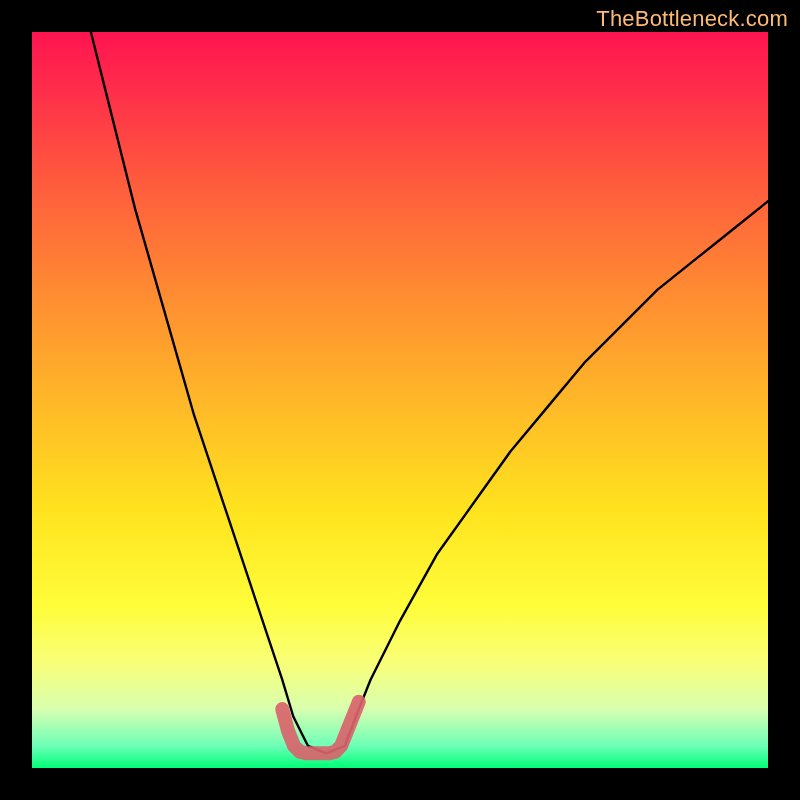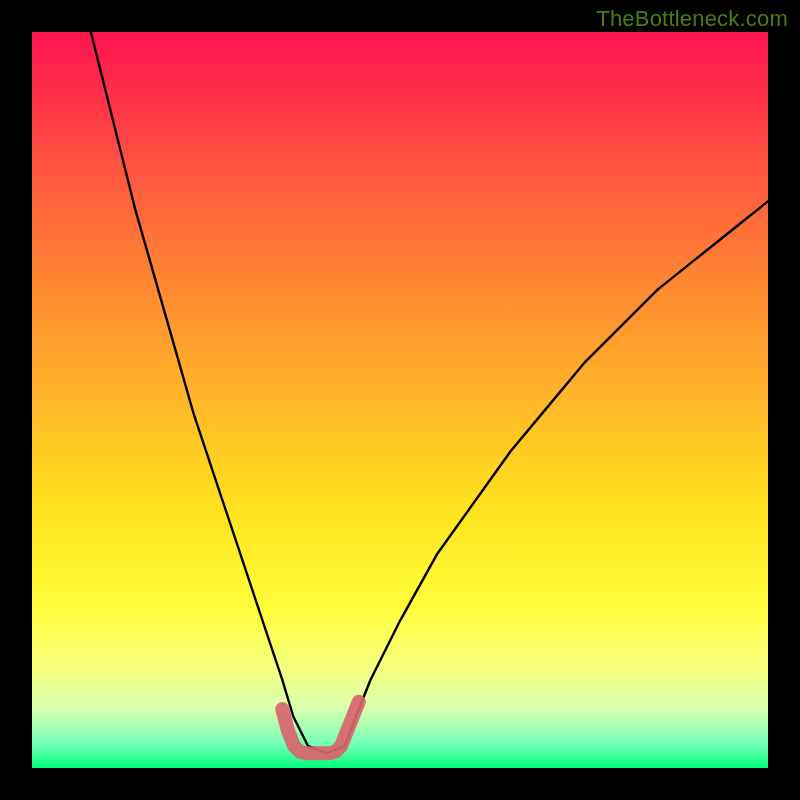--- a/index.html
+++ b/index.html
@@ -38,21 +38,21 @@
       #f7ff7a 86%,
       #d8ffb0 92%,
       #6dffb8 97%,
       #00ff77 100%
     );
   }
   .watermark {
     position: absolute;
     top: 6px;
     right: 12px;
-    color: #4d7c0f;
+    color: #fdba74;
     font-size: 22px;
     letter-spacing: 0.2px;
     user-select: none;
   }
   svg.overlay {
     position: absolute;
     left: 0;
     top: 0;
     width: 736px;
     height: 736px;

